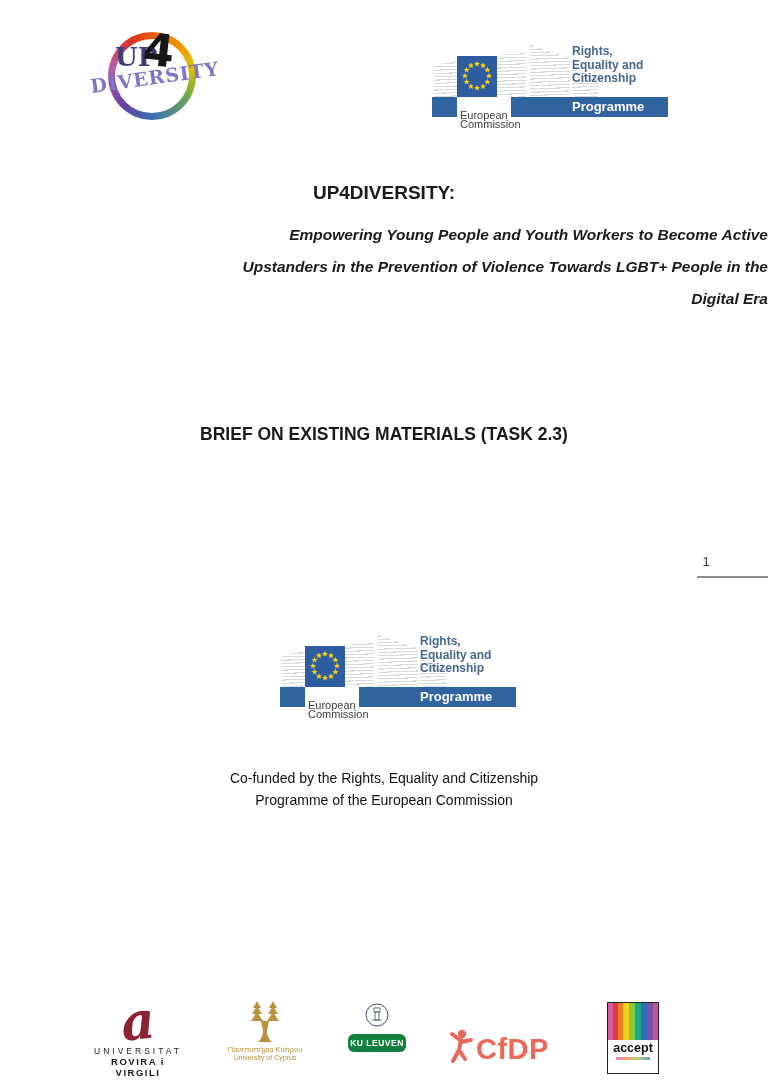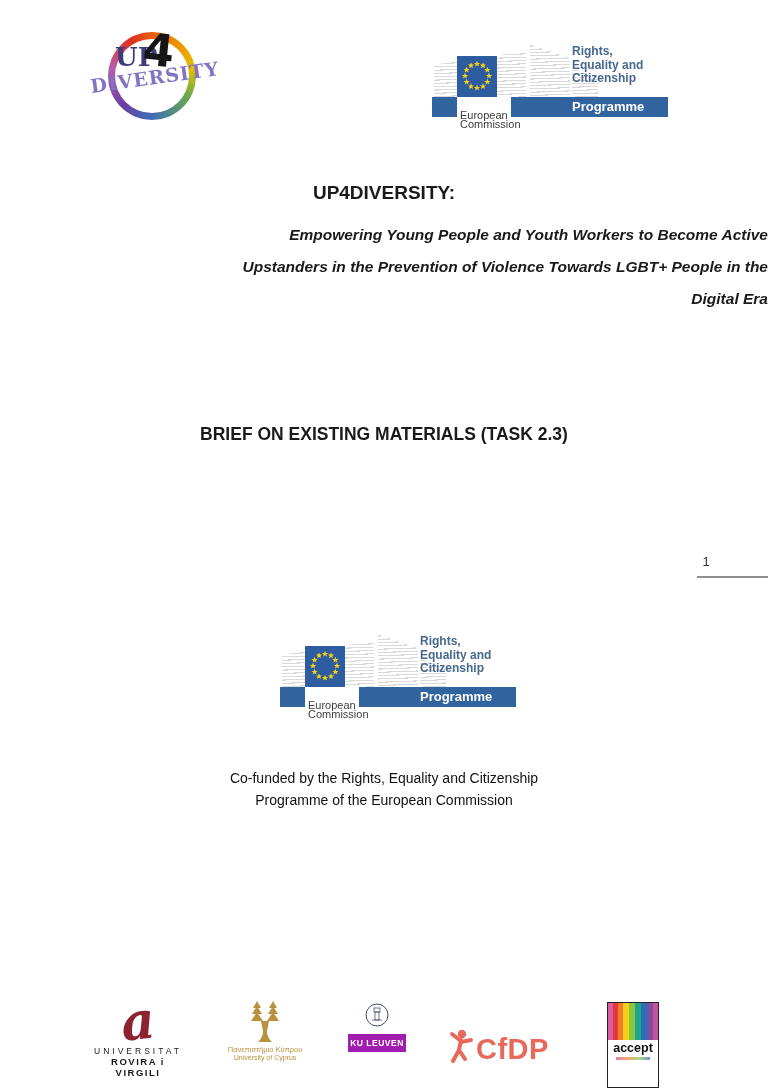--- a/index.html
+++ b/index.html
@@ -102,21 +102,21 @@
   .kul { left: 346px; top: 1002px; width: 62px; text-align: center; }
   .kul-box {
     margin: 2px auto 0; width: 58px; height: 18px; background: #2a5a9f;
     color: #fff; font-size: 8.5px; font-weight: bold; letter-spacing: 0.5px;
     line-height: 18px; text-align: center;
   }
 
   .cfdp { left: 446px; top: 1026px; height: 40px; display: flex; align-items: flex-end; }
   .cfdp-label { font-size: 29px; font-weight: bold; margin-left: 2px; letter-spacing: 0.5px; }
 
-  .accept { left: 607px; top: 1002px; width: 52px; height: 86px; border: 1.5px solid #222; background: #fff; }
+  .accept { left: 607px; top: 1002px; width: 52px; height: 72px; border: 1.5px solid #222; background: #fff; }
   .accept-stripes {
     width: 100%; height: 37px;
     background: linear-gradient(90deg, #d95ba2 0 10%, #e03a3a 10% 20%, #f07d29 20% 30%,
       #f7d117 30% 42%, #8cc63f 42% 54%, #1fa68a 54% 66%, #2b6fb5 66% 78%,
       #7a51a1 78% 90%, #c9519c 90% 100%);
   }
   .accept-label { text-align: center; font-size: 12.5px; font-weight: 800; color: #111; margin-top: 1px; }
   .accept-sub {
     margin: 2px auto 0; width: 34px; height: 3px; opacity: 0.7;
     background: linear-gradient(90deg, #c9519c, #f07d29, #8cc63f, #2b6fb5);
@@ -247,21 +247,21 @@
 
 <div class="abs kul">
   <svg width="26" height="30" viewBox="0 0 26 30" style="display:block;margin:0 auto;">
     <g fill="none" stroke="#44506b" stroke-width="1">
       <circle cx="13" cy="13" r="11"></circle>
       <rect x="10" y="6" width="6" height="4" stroke-width="0.8"></rect>
       <rect x="11" y="10" width="4" height="8" stroke-width="0.8"></rect>
       <path d="M8,18 L18,18" stroke-width="0.8"></path>
     </g>
   </svg>
-  <div class="kul-box" style="background-color: #a21caf;">KU LEUVEN</div>
+  <div class="kul-box" style="background-color: #15803d; border-radius: 6px;">KU LEUVEN</div>
 </div>
 
 <div class="abs cfdp" style="color:#e8695a;">
   <svg width="28" height="38" viewBox="0 0 28 38">
     <circle cx="16" cy="6" r="4.2" fill="currentColor"></circle>
     <g fill="none" stroke="currentColor" stroke-width="4" stroke-linecap="round">
       <path d="M15,12 L13,22"></path>
       <path d="M15,13 L6,6"></path>
       <path d="M15,14 L25,12"></path>
       <path d="M13,22 L7,33"></path>

